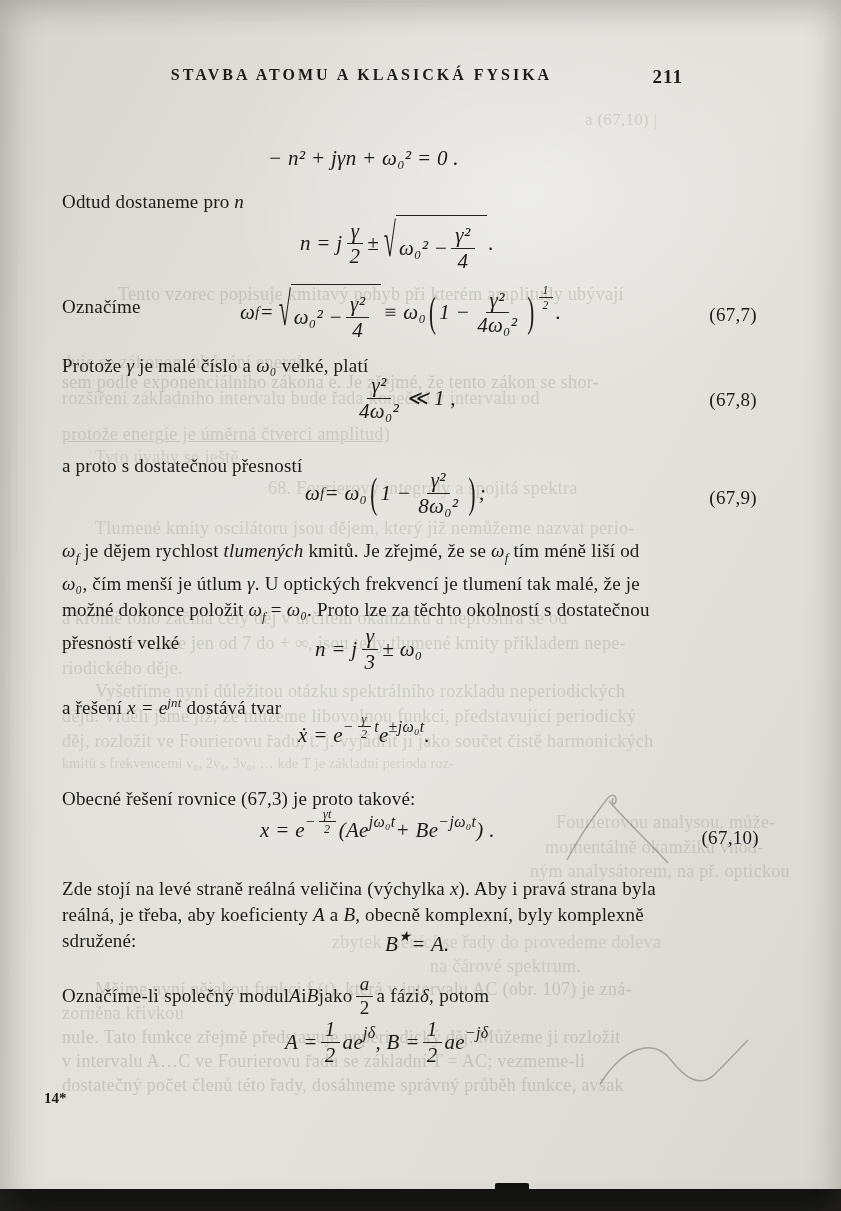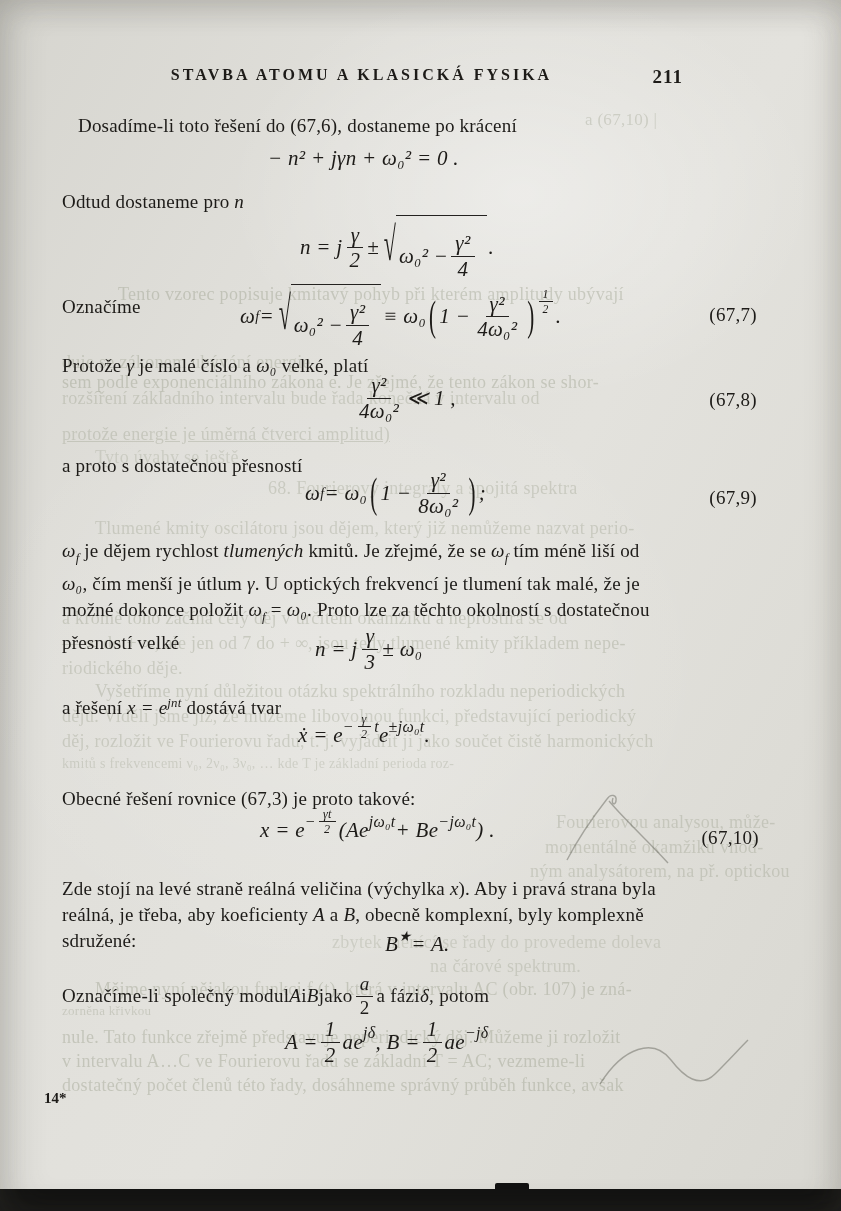--- a/index.html
+++ b/index.html
@@ -29,21 +29,21 @@
   .eq{position:absolute;font-size:21px;font-style:italic;white-space:nowrap;display:flex;align-items:center;letter-spacing:.3px;}
   .eq .sup{vertical-align:baseline;position:relative;top:-.55em;}
   .frac{display:inline-flex;flex-direction:column;align-items:center;vertical-align:middle;line-height:1.08;margin:0 3px;}
   .frac .num{display:block;padding:0 4px 1px;border-bottom:1.5px solid #242220;}
   .frac .den{display:block;padding:1px 4px 0;}
   .frac.small{font-size:.76em;line-height:1.02;}
   .frac.supfrac{font-size:.55em;transform:translateY(-15px);margin-left:1px;}
   .supg{display:inline-flex;align-items:center;font-size:.76em;transform:translateY(-9px);}
   .sqrt{display:inline-flex;align-items:center;margin:0 2px;}
   .rad-sign{font-style:normal;display:inline-block;transform:scale(1.05,2.25);transform-origin:55% 58%;margin:0 0 0 3px;}
-  .rad-body{display:inline-flex;align-items:center;border-top:1.6px solid #242220;padding:16px 9px 0 3px;}
+  .rad-body{display:inline-flex;align-items:center;border-top:1.6px solid #242220;padding:8px 9px 0 3px;}
   .bigp{display:inline-block;font-style:normal;transform:scaleY(2.05);transform-origin:center;margin:0 3px;font-weight:400;}
   .eqnum{position:absolute;font-size:19px;letter-spacing:.3px;}
   
   .running-head{position:absolute;left:0;top:66px;width:767px;text-align:center;}
   .rh-title{font-weight:bold;font-size:16px;letter-spacing:3px;display:inline-block;transform:translateX(-22px);}
   .rh-num{position:absolute;right:84px;top:0;font-weight:bold;font-size:19px;letter-spacing:1px;}
   .sig{position:absolute;left:44px;top:1090px;font-weight:bold;font-size:15px;}
   .band{position:absolute;left:0;top:1189px;width:841px;height:22px;background:#131312;}
   .band-notch{position:absolute;left:495px;top:1183px;width:34px;height:8px;background:#131312;border-radius:2px 2px 0 0;}
   
@@ -73,37 +73,36 @@
       <div class="ghost-line" style="left: 95px; top: 681px; font-size: 18px; opacity: 0.28;">Vyšetříme nyní důležitou otázku spektrálního rozkladu neperiodických</div>
       <div class="ghost-line" style="left: 62px; top: 706px; font-size: 18px; opacity: 0.26;">dějů. Viděli jsme již, že můžeme libovolnou funkci, představující periodický</div>
       <div class="ghost-line" style="left: 62px; top: 731px; font-size: 18px; opacity: 0.26;">děj, rozložit ve Fourierovu řadu, t. j. vyjádřit ji jako součet čistě harmonických</div>
       <div class="ghost-line" style="left: 62px; top: 756px; font-size: 14px; opacity: 0.24;">kmitů s frekvencemi ν₀, 2ν₀, 3ν₀, … kde T je základní perioda roz-</div>
       <div class="ghost-line" style="left: 556px; top: 812px; font-size: 18px; opacity: 0.26;">Fourierovou analysou, může-</div>
       <div class="ghost-line" style="left: 545px; top: 837px; font-size: 18px; opacity: 0.26;">momentálně okamžiku vhod-</div>
       <div class="ghost-line" style="left: 530px; top: 861px; font-size: 18px; opacity: 0.26;">ným analysátorem, na př. optickou</div>
       <div class="ghost-line" style="left: 300px; top: 932px; font-size: 18px; opacity: 0.22; margin-left: 32px;">zbytek měnící se řady do provedeme doleva</div>
       <div class="ghost-line" style="left: 430px; top: 956px; font-size: 18px; opacity: 0.24;">na čárové spektrum.</div>
       <div class="ghost-line" style="left: 95px; top: 979px; font-size: 18px; opacity: 0.3;">Mějme nyní nějakou funkci f (t), která v intervalu AC (obr. 107) je zná-</div>
-      <div class="ghost-line" style="left: 62px; top: 1003px; font-size: 13px; opacity: 0.26;">zorněna křivkou</div>
+      <div class="ghost-line" style="left: 62px; top: 1003px; font-size: 18px; opacity: 0.26;">zorněna křivkou</div>
       <div class="ghost-line" style="left: 62px; top: 1027px; font-size: 18px; opacity: 0.3;">nule. Tato funkce zřejmě představuje neperiodický děj. Můžeme ji rozložit</div>
       <div class="ghost-line" style="left: 62px; top: 1051px; font-size: 18px; opacity: 0.3;">v intervalu A…C ve Fourierovu řadu se základní T = AC; vezmeme-li</div>
       <div class="ghost-line" style="left: 62px; top: 1075px; font-size: 18px; opacity: 0.3;">dostatečný počet členů této řady, dosáhneme správný průběh funkce, avšak</div>
     </div>
 
   <svg id="pencil-marks" width="841" height="1211" viewBox="0 0 841 1211">
     <path d="M 567 860 C 580 835 600 808 607 799 C 611 793 617 795 616 801 C 615 806 611 804 613 798 M 609 801 C 625 820 650 843 668 863" fill="none" stroke="rgba(92,92,82,0.45)" stroke-width="1.4"></path>
     <path d="M 600 1084 C 624 1046 654 1038 671 1060 C 684 1077 700 1089 715 1074 C 729 1060 740 1048 748 1040" fill="none" stroke="rgba(92,92,82,0.45)" stroke-width="1.4"></path>
   </svg>
 
   <div class="running-head">
     <span class="rh-title">STAVBA ATOMU A KLASICKÁ FYSIKA</span>
     <span class="rh-num">211</span>
   </div>
 
-  <div class="ln" style="left:78px;top:113px"><span>Dosadíme-li toto řešení do (67,6), dostaneme po krácení</span></div>
   <div class="eq" style="left:268px;top:146px">
       <span>− n² + jγn + ω₀² = 0 .</span>
     </div>
   <div class="ln" style="left:62px;top:189px"><span>Odtud dostaneme pro </span><span class="it">n</span></div>
   <div class="eq" style="left:300px;top:215px">
       <span>n = j </span>
       <span class="frac">
         <span class="num"><span>γ</span></span>
         <span class="den"><span>2</span></span>
       </span>

